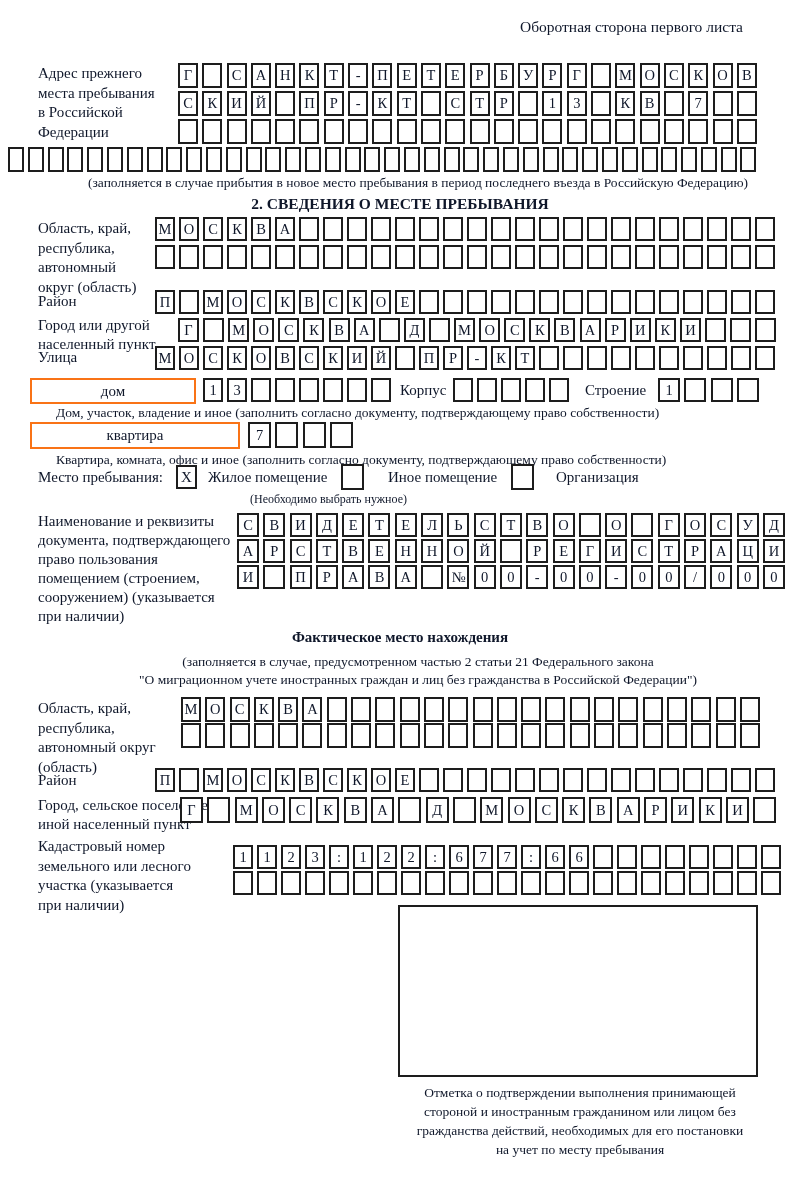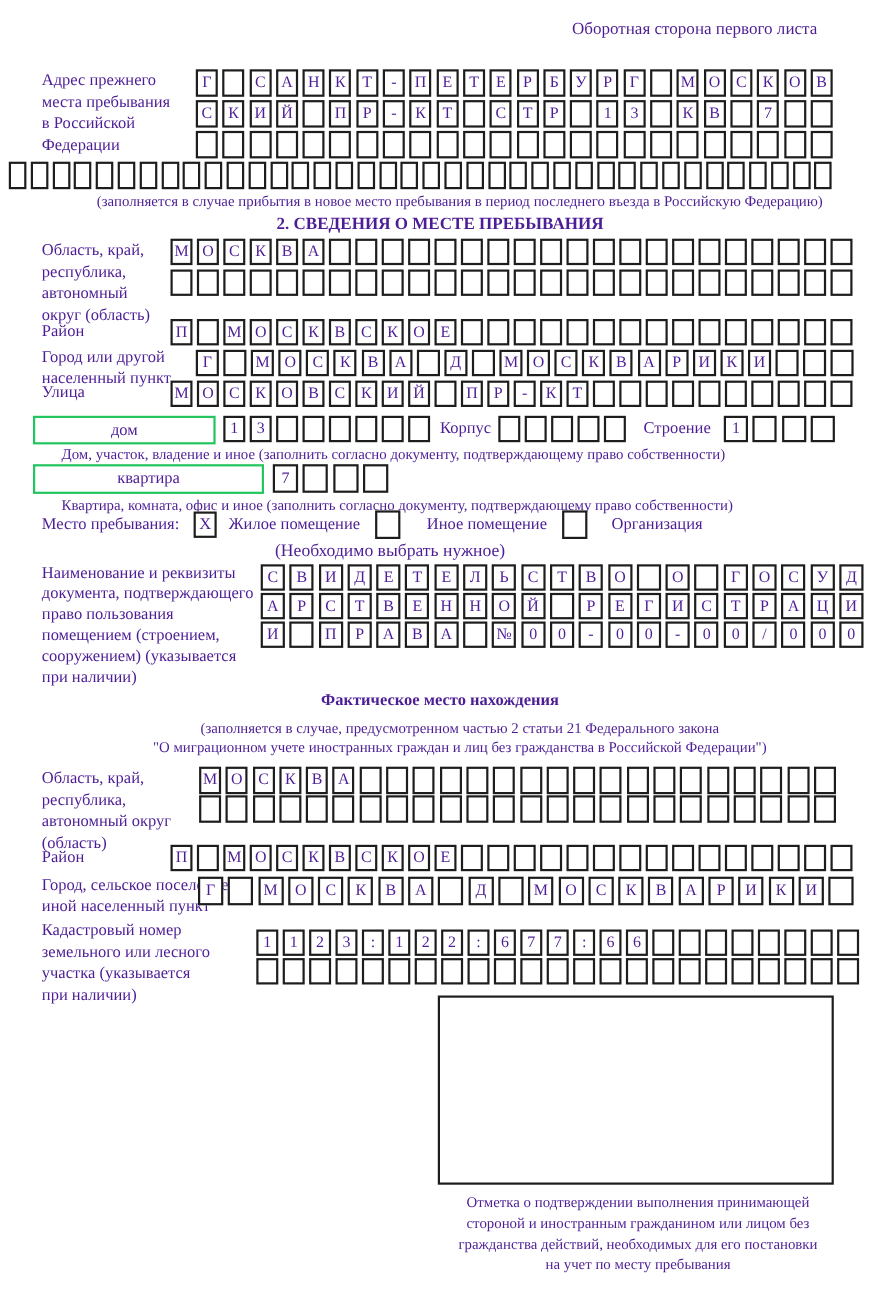--- a/index.html
+++ b/index.html
@@ -1,37 +1,37 @@
 <!DOCTYPE html>
 <html><head>
 <meta charset="utf-8">
 <style>
   html,body{margin:0;padding:0;background:#fff;}
   .page{position:relative;width:800px;height:1180px;background:#ffffff;overflow:hidden;
-        font-family:"Liberation Serif","DejaVu Serif",serif;color:#4c1d95;}
+        font-family:"Liberation Serif","DejaVu Serif",serif;color:#0f172a;}
   .abs{position:absolute;}
   .lbl{font-size:15px;line-height:19.5px;white-space:nowrap;}
   .lbl div{white-space:nowrap;}
   .note{font-size:13.5px;white-space:nowrap;padding-left:18px;}
   .bold{font-weight:bold;}
   .center{left:0;width:800px;text-align:center;}
   .boxrow{white-space:nowrap;font-size:0;}
   .cbox{display:inline-block;box-sizing:border-box;border:2px solid #1d1d1d;background:#fff;
         text-align:center;vertical-align:top;font-size:14.5px;line-height:20px;
         font-family:"Liberation Serif","DejaVu Serif",serif;}
   
   .s-a .cbox{width:20px;height:25px;margin-right:4.3px;}
   .s-b .cbox{width:16px;height:25px;margin-right:3.8px;}
   .s-c .cbox{width:20px;height:24px;margin-right:4px;}
   .s-d .cbox{width:21px;height:24px;margin-right:4.1px;}
   .s-e .cbox{width:22px;height:24px;margin-right:4.3px;}
   .s-f .cbox{width:23px;height:26px;margin-right:4.3px;line-height:22px;}
   .ckbox{display:inline-block;box-sizing:border-box;border:2px solid #1d1d1d;background:#fff;
          text-align:center;font-size:15px;line-height:20px;}
-  .widebox{box-sizing:border-box;border:2px solid #22c55e;background:#fff;text-align:center;
+  .widebox{box-sizing:border-box;border:2px solid #f97316;background:#fff;text-align:center;
            font-size:15px;}
   .stamp{box-sizing:border-box;border:2px solid #1d1d1d;background:#fff;}
 </style>
 </head>
 <body>
 
 <div class="page">
 
   <div class="abs lbl" style="top:17px;right:57px;font-size:15.5px;">Оборотная сторона первого листа</div>
 
@@ -82,21 +82,21 @@
   <div class="abs boxrow s-f" style="left:248px;top:422px;"><span class="cbox">7</span><span class="cbox"></span><span class="cbox"></span><span class="cbox"></span></div>
   <div class="abs note" style="left:38px;top:452px;">Квартира, комната, офис и иное (заполнить согласно документу, подтверждающему право собственности)</div>
 
   <div class="abs lbl" style="left:38px;top:468px;">Место пребывания:</div>
   <span class="abs ckbox" style="left:176px;top:465px;width:21px;height:24px;">X</span>
   <div class="abs lbl" style="left:208px;top:468px;">Жилое помещение</div>
   <span class="abs ckbox" style="left:341px;top:464px;width:23px;height:26px;"></span>
   <div class="abs lbl" style="left:388px;top:468px;">Иное помещение</div>
   <span class="abs ckbox" style="left:511px;top:464px;width:23px;height:26px;"></span>
   <div class="abs lbl" style="left:556px;top:468px;">Организация</div>
-  <div class="abs" style="left:250px;top:492px;font-size:16px;">(Необходимо выбрать нужное)</div>
+  <div class="abs" style="left:250px;top:492px;font-size:12px;">(Необходимо выбрать нужное)</div>
 
   <div class="abs lbl" style="left:38px;top:512px;line-height:19px;">
     <div>Наименование и реквизиты</div>
     <div>документа, подтверждающего</div>
     <div>право пользования</div>
     <div>помещением (строением,</div>
     <div>сооружением) (указывается</div>
     <div>при наличии)</div>
   </div>
   <div class="abs boxrow s-e" style="left:237px;top:513px;"><span class="cbox">С</span><span class="cbox">В</span><span class="cbox">И</span><span class="cbox">Д</span><span class="cbox">Е</span><span class="cbox">Т</span><span class="cbox">Е</span><span class="cbox">Л</span><span class="cbox">Ь</span><span class="cbox">С</span><span class="cbox">Т</span><span class="cbox">В</span><span class="cbox">О</span><span class="cbox"></span><span class="cbox">О</span><span class="cbox"></span><span class="cbox">Г</span><span class="cbox">О</span><span class="cbox">С</span><span class="cbox">У</span><span class="cbox">Д</span></div>

